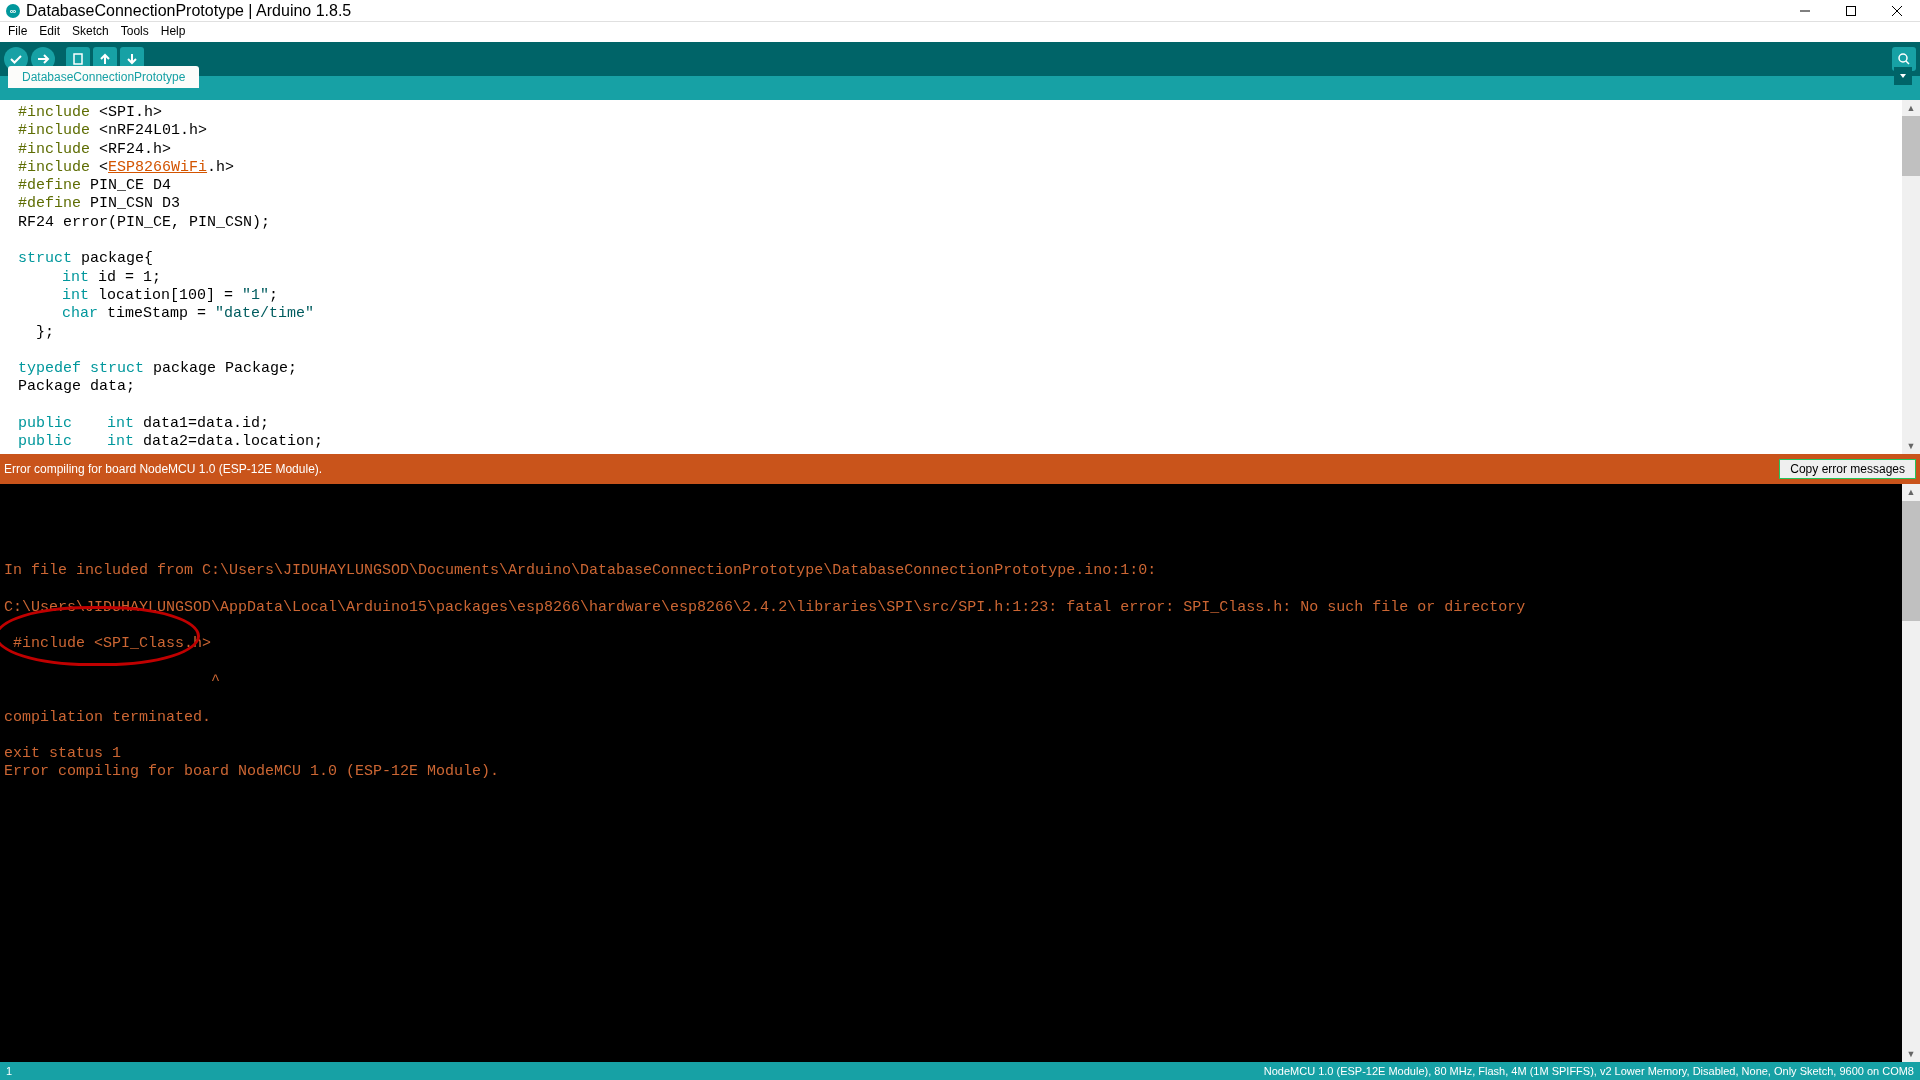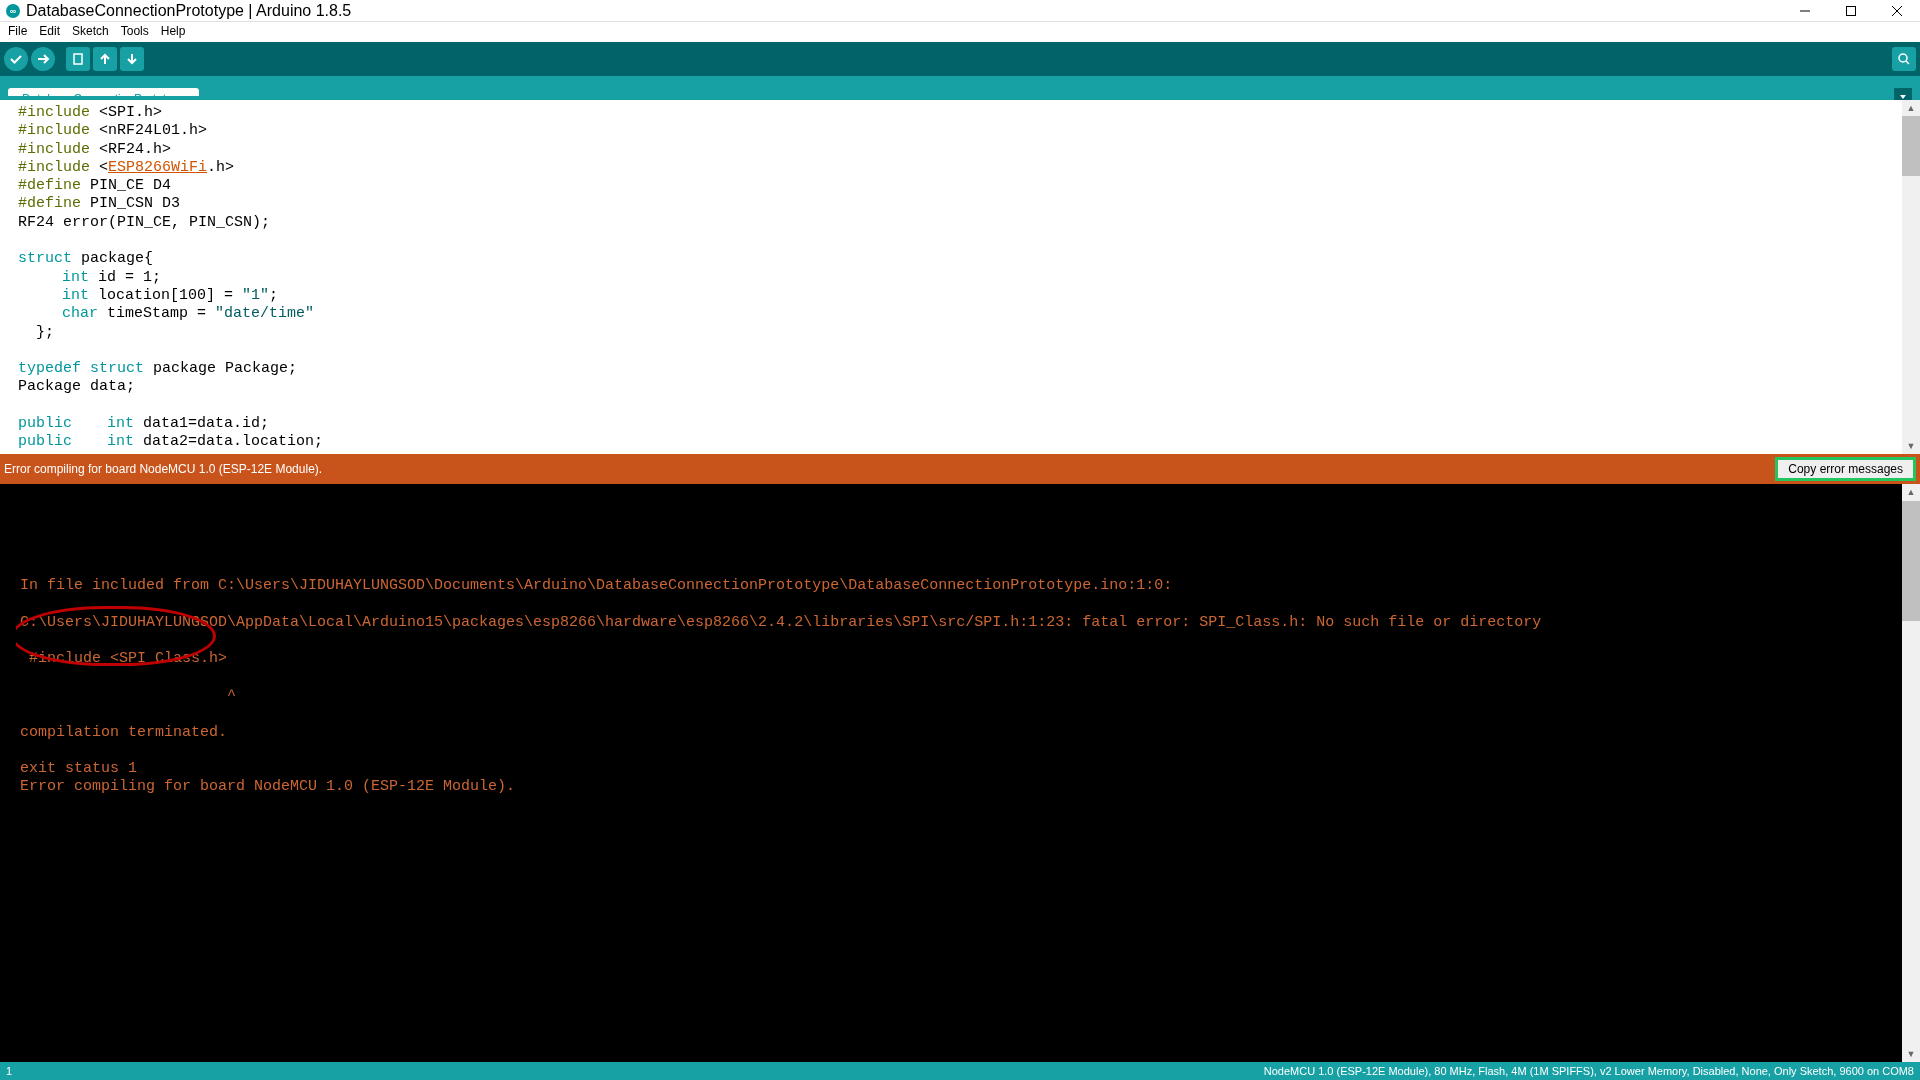--- a/index.html
+++ b/index.html
@@ -17,43 +17,43 @@
   .menu-item { padding: 2px 6px; font-size: 12px; cursor: pointer; }
   
   
   .toolbar { height: 34px; background: #006468; display: flex; align-items: center; padding: 0 4px; }
   .tool-btn { width: 24px; height: 24px; border-radius: 3px; background: #17a1a5; margin-right: 3px; display: flex; align-items: center; justify-content: center; cursor: pointer; color: #fff; }
   .tool-btn.round { border-radius: 50%; }
   .tool-spacer { width: 8px; }
   .serial-btn { margin-left: auto; width: 24px; height: 24px; border-radius: 3px; background: #17a1a5; display: flex; align-items: center; justify-content: center; cursor: pointer; color: #fff; }
   
   
-  .tabbar { height: 16px; background: #17a1a5; display: flex; padding: 12px 8px; }
+  .tabbar { height: 16px; background: #17a1a5; display: flex; align-items: flex-end; padding: 12px 8px; }
   .tab { background: #fcfcfa; padding: 4px 14px; font-size: 12px; color: #17a1a5; border-radius: 3px 3px 0 0; cursor: pointer; }
   .tab-menu { margin-left: auto; width: 18px; height: 18px; background: #006468; display: flex; align-items: center; justify-content: center; color: #fff; cursor: pointer; margin-bottom: 3px; }
   
   
   .editor { flex: 0 0 354px; background: #fff; overflow: hidden; display: flex; }
   .code-area { flex: 1; padding: 4px 18px; font-family: "Consolas", "Courier New", monospace; font-size: 15px; line-height: 18.3px; white-space: pre; color: #000; }
   .tok-pp { color: #5e6d03; }
   .tok-kw { color: #00979c; }
   .tok-type { color: #00979c; margin-left: 26px; }
   .tok-str { color: #005c5f; }
   .tok-lib { color: #d35400; text-decoration: underline; }
   .editor-scroll { width: 18px; background: #f0f0f0; position: relative; }
   .editor-scroll-thumb { position: absolute; top: 0; left: 0; right: 0; height: 60px; background: #c0c0c0; }
   .editor-scroll-btn { position: absolute; left: 0; right: 0; height: 16px; background: #f0f0f0; display: flex; align-items: center; justify-content: center; font-size: 9px; color: #666; }
   
   
   .statusbar { height: 30px; background: #c9541b; display: flex; align-items: center; padding: 0 4px; color: #fff; font-size: 12px; }
-  .copy-btn { margin-left: auto; background: #efefef; color: #000; border: 3px solid #22c55e; padding: 2px 10px; font-size: 12px; cursor: pointer; }
+  .copy-btn { margin-left: auto; background: #efefef; color: #000; border: 1px solid #22c55e; padding: 2px 10px; font-size: 12px; cursor: pointer; }
   
   
   .console-wrap { flex: 1; display: flex; background: #000; }
-  .console { flex: 1; background: #000; color: #cc6633; font-family: "Consolas", "Courier New", monospace; font-size: 15px; line-height: 18.3px; padding: 20px 4px; white-space: pre; position: relative; overflow: hidden; margin-left: 16px; }
+  .console { flex: 1; background: #000; color: #cc6633; font-family: "Consolas", "Courier New", monospace; font-size: 15px; line-height: 18.3px; padding: 5px 4px; white-space: pre; position: relative; overflow: hidden; }
   .console-scroll { width: 18px; background: #f0f0f0; position: relative; }
   .console-scroll-thumb { position: absolute; left: 0; right: 0; height: 120px; top: 17px; background: #c0c0c0; }
   
   
   .annotation { position: absolute; border: 3px solid #c00000; border-radius: 50% / 55%; width: 205px; height: 60px; left: -5px; top: 122px; pointer-events: none; }
   
   
   .footer { height: 18px; background: #17a1a5; color: #fff; display: flex; align-items: center; padding: 0 6px; font-size: 11px; }
   .footer-right { margin-left: auto; }
 </style>

